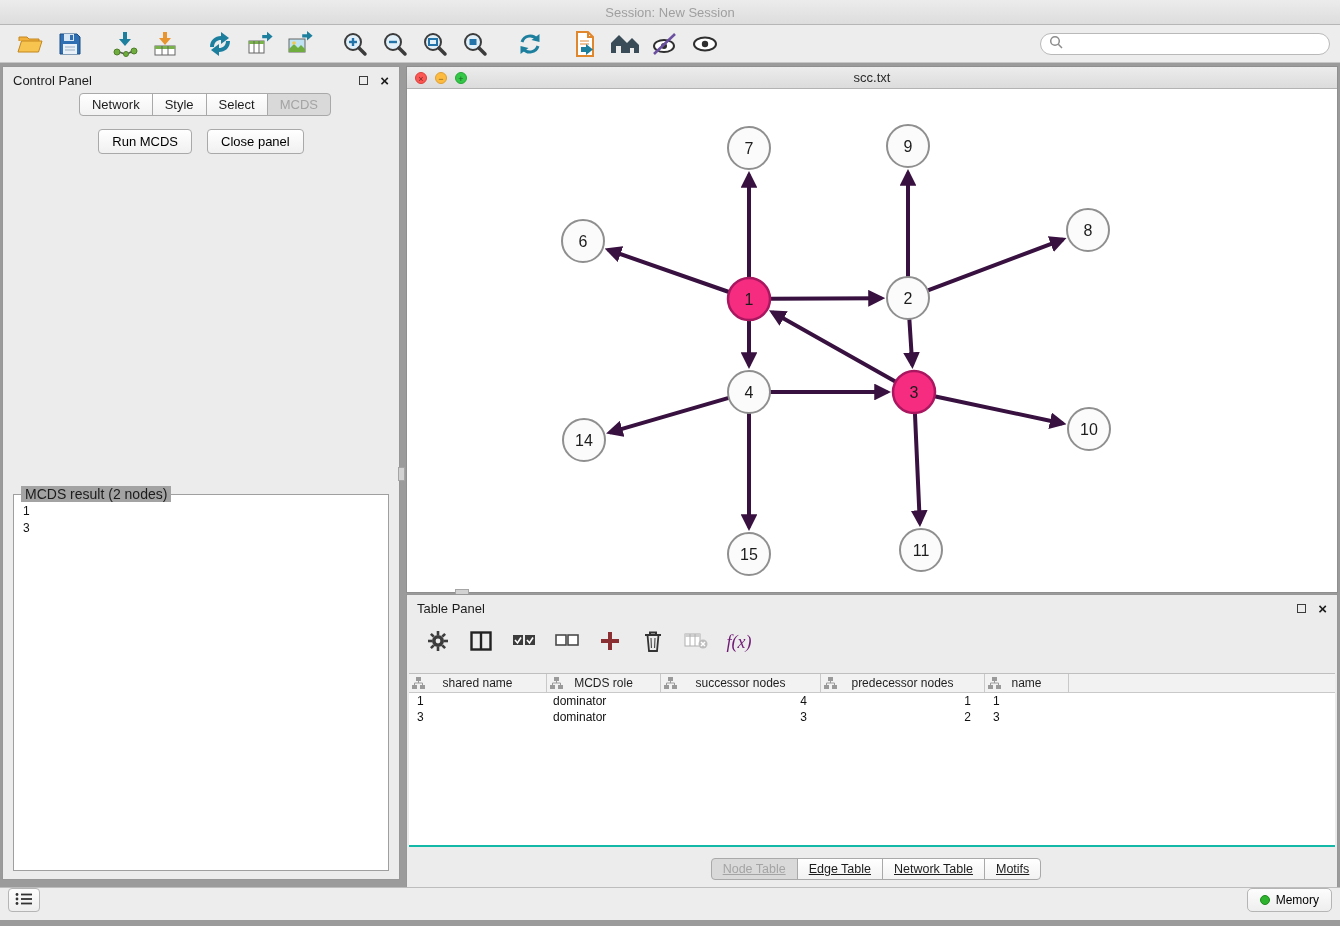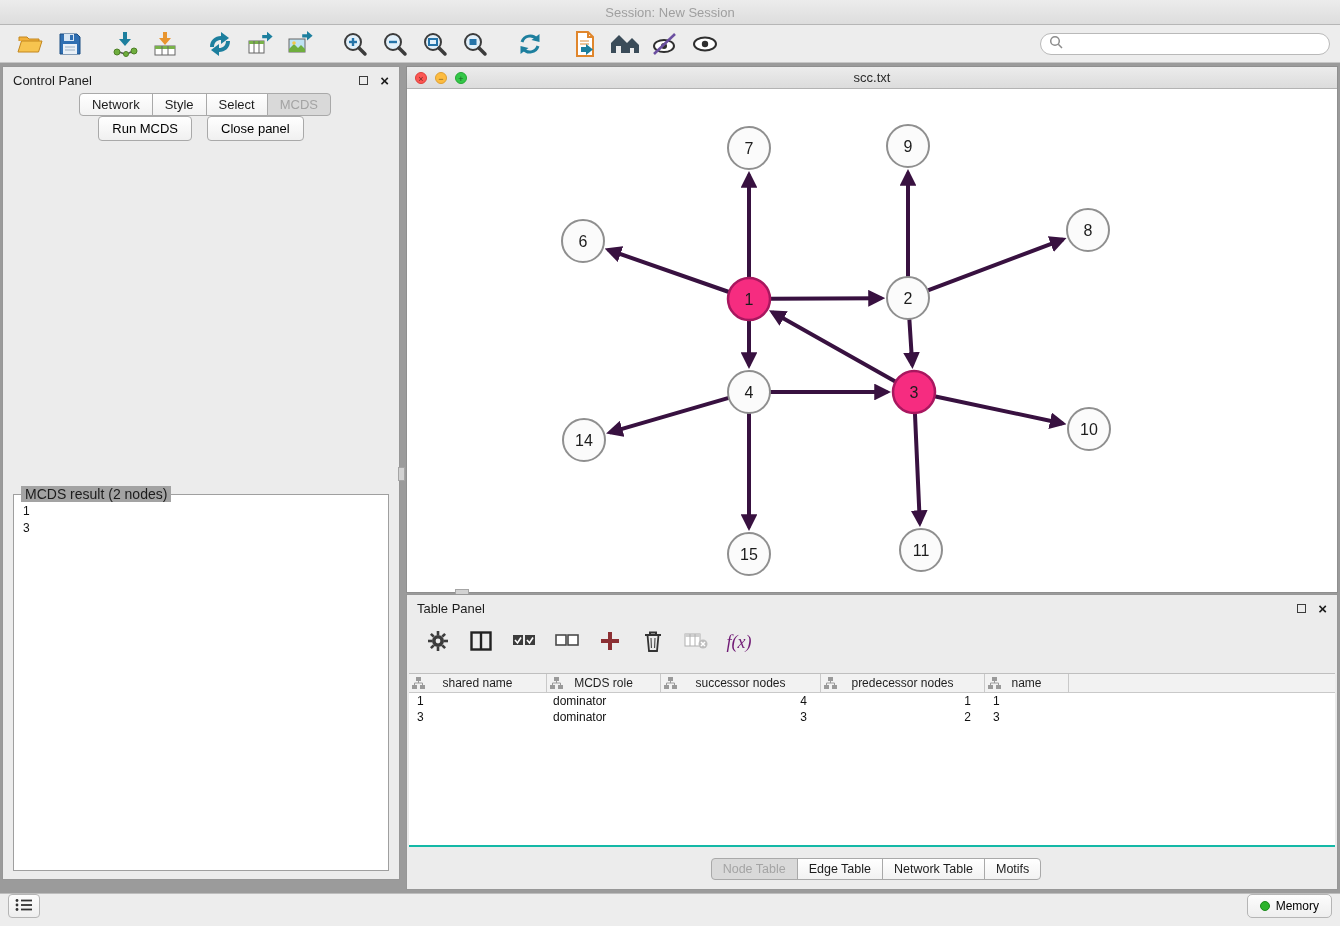--- a/index.html
+++ b/index.html
@@ -15,22 +15,22 @@
   .tb { width:40px; height:32px; display:flex; align-items:center; justify-content:center;
     background:none; border:none; cursor:pointer; flex:0 0 auto; }
   .tb svg { display:block; }
   .tgap { width:15px; flex:0 0 auto; }
   .search-box { margin-left:auto; width:290px; height:22px; background:#fff; border:1px solid #b9b9b9;
     border-radius:12px; display:flex; align-items:center; padding:0 8px; }
   .search-box input { border:none; outline:none; flex:1; font-size:12px; font-family:"Liberation Sans",sans-serif; background:transparent; margin-left:5px; }
 
   .desktop { position:absolute; top:63px; left:0; right:0; bottom:33px; background:#9b9b9b; }
 
-  .statusbar { position:absolute; bottom:0; left:0; right:0; height:33px; background:#ededed; border-top:1px solid #bdbdbd;
-    display:flex; align-items:flex-start; padding:0 8px; }
+  .statusbar { position:absolute; bottom:6px; left:0; right:0; height:33px; background:#ededed; border-top:1px solid #bdbdbd;
+    display:flex; align-items:flex-end; padding:8px 8px; }
   .status-left-btn { width:32px; height:24px; background:linear-gradient(#fdfdfd,#eee); border:1px solid #b5b5b5; border-radius:4px;
     display:flex; align-items:center; justify-content:center; cursor:pointer; }
   .memory-btn { margin-left:auto; height:24px; background:linear-gradient(#fdfdfd,#eee); border:1px solid #b5b5b5; border-radius:5px;
     display:flex; align-items:center; padding:0 12px; gap:6px; font-size:12px; cursor:pointer; }
   .mem-dot { width:10px; height:10px; border-radius:50%; background:#2db32d; border:1px solid #1d8a1d; }
 
   
   .control-panel { position:absolute; left:2px; top:3px; width:398px; height:814px;
     background:#ececec; border:1px solid #979797; }
   .panel-header { height:26px; display:flex; align-items:center; padding:0 10px; font-size:13px; color:#1c1c1c; }
@@ -46,21 +46,21 @@
   .seg.active { background:#d9d9d9; color:#a4a4a4; }
 
   .opt-label { text-align:center; margin-top:24px; font-size:13px; }
   .dropdown { margin:10px 43px 0 43px; height:23px; background:#fff; border:1px solid #ababab; border-radius:4px;
     display:flex; align-items:center; padding:0 6px 0 9px; cursor:pointer; }
   .dd-value { flex:1; font-size:13px; }
   .dd-stepper { display:flex; flex-direction:column; gap:3px; align-items:center; padding:0 2px; }
   .tri-up { width:0; height:0; border-left:4px solid transparent; border-right:4px solid transparent; border-bottom:5px solid #555; }
   .tri-down { width:0; height:0; border-left:4px solid transparent; border-right:4px solid transparent; border-top:5px solid #555; }
 
-  .cp-buttons { display:flex; justify-content:center; gap:15px; }
+  .cp-buttons { display:flex; justify-content:center; gap:15px; margin-top:13px; }
   .cp-btn { border:1px solid #a9a9a9; background:linear-gradient(#ffffff,#f0f0f0); border-radius:4px;
     padding:4px 13px; font-size:13px; cursor:pointer; font-family:"Liberation Sans",sans-serif; }
 
   .result-box { position:absolute; left:10px; right:10px; top:427px; bottom:8px; background:#fff; border:1px solid #9f9f9f; }
   .result-legend { position:absolute; top:-9px; left:7px; background:#a3a3a3; padding:0 4px; font-size:14px; color:#1c1c1c; }
   .result-lines { padding:8px 0 0 9px; font-size:12px; line-height:17px; color:#111; }
 
   
   .network-window { position:absolute; left:406px; top:3px; width:932px; height:527px;
     background:#fff; border:1px solid #8f8f8f; }
@@ -87,21 +87,21 @@
   .tp-header-row { display:flex; height:19px; background:#f2f2f2; border-bottom:1px solid #c9c9c9; font-size:12px; color:#1e1e1e; }
   .tp-th { position:relative; text-align:center; line-height:18px; border-right:1px solid #c9c9c9; overflow:hidden; cursor:pointer; }
   .tp-th svg { position:absolute; left:3px; top:3px; }
   .tp-row { display:flex; height:16px; font-size:12px; color:#111; cursor:pointer; }
   .tp-td { line-height:16px; overflow:hidden; }
   .w1 { width:138px; } .w2 { width:114px; } .w3 { width:160px; } .w4 { width:164px; } .w5 { width:84px; }
   .al { padding-left:8px; text-align:left; }
   .al2 { padding-left:6px; text-align:left; }
   .ar { padding-right:14px; text-align:right; }
   .tp-tabs { position:absolute; left:0; right:0; top:263px; display:flex; justify-content:center; }
-  .tp-tabs .seg { font-size:12.5px; padding:3px 11px; }
+  .tp-tabs .seg { font-size:12.5px; padding:3px 11px;text-decoration:underline; }
 
   text.node-label { font-family:"Liberation Sans",sans-serif; }
 </style>
 </head>
 <body>
 
 <div class="titlebar">
   <span>Session: New Session</span>
 </div>
 

